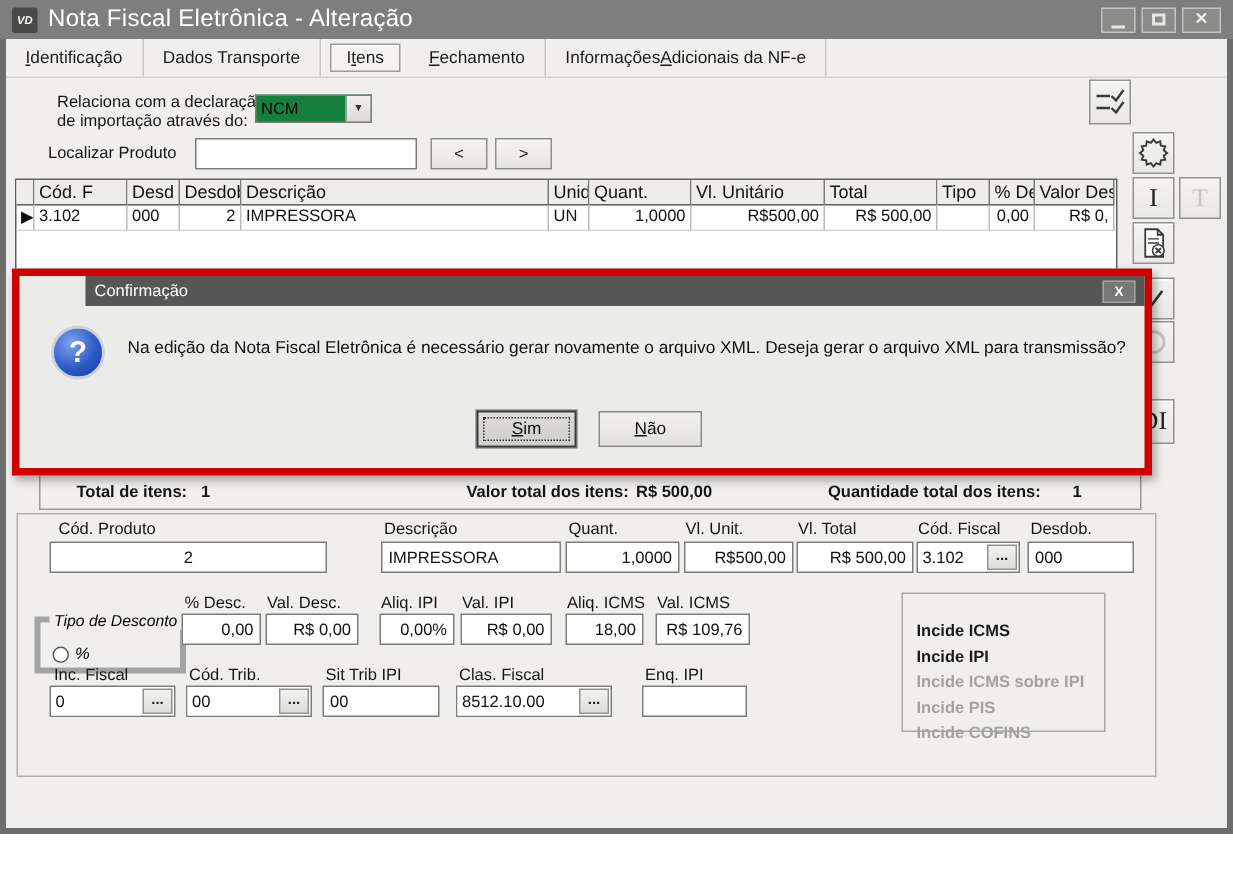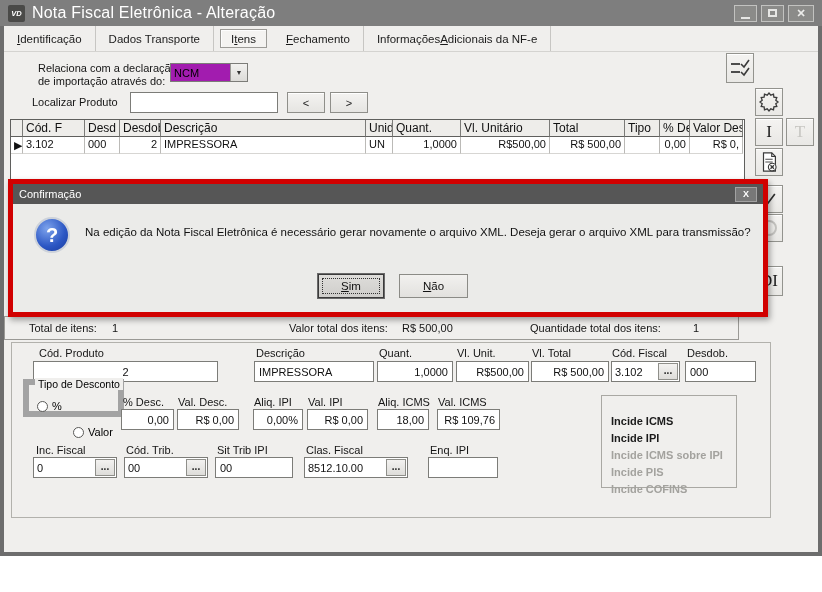--- a/index.html
+++ b/index.html
@@ -35,21 +35,21 @@
 
   
   .content { position:absolute; left:4px; top:52px; width:814px; height:500px; background:#f0efed; }
   .lbl { position:absolute; font-size:11px; color:#151515; white-space:nowrap; }
   .tinput { position:absolute; background:#fff; border:1px solid #7c7c78; font-size:11px; padding:0 4px;
             height:21px; color:#111; }
   .tinput.num { text-align:right; }
   .tinput.ctr { text-align:center; }
 
   
-  .combo { position:absolute; left:166px; top:11px; width:78px; height:19px; background:#a21caf;
+  .combo { position:absolute; left:166px; top:11px; width:78px; height:19px; background:#15803d;
            border:1px solid #7c7c78; display:flex; align-items:center; }
   .combo-text { flex:1; font-size:11px; padding-left:3px; }
   .combo-btn { width:17px; height:17px; background:linear-gradient(#f2f1ef,#dcdbd8); border-left:1px solid #9a9995;
                display:flex; align-items:center; justify-content:center; font-size:7px; color:#333; }
 
   .navbtn { position:absolute; top:40px; width:38px; height:21px; background:linear-gradient(#f4f3f1,#e6e5e2);
             border:1px solid #8f8f8a; box-shadow:inset 0 1px 0 #fff; font-size:11px; color:#222;
             display:flex; align-items:center; justify-content:center; }
 
   
@@ -57,51 +57,51 @@
           border:1px solid #5f5f5d; }
   .grid-row { display:grid; grid-template-columns:12px 62px 35px 41px 205px 27px 68px 89px 75px 35px 30px 53px; }
   .grid-head .gcell { background:#eeedea; border-right:1px solid #7b7b78; border-bottom:1px solid #5f5f5d;
                       font-size:12px; color:#111; padding:1px 3px; height:17px; overflow:hidden; white-space:nowrap; }
   .grid-body .gcell { border-right:1px solid #bbbab7; border-bottom:1px solid #d7d6d3; font-size:11px;
                       color:#111; padding:1px 3px; height:17px; overflow:hidden; white-space:nowrap; }
   .gcell.r { text-align:right; }
   .marker { font-size:9px; line-height:14px; color:#000; padding-left:1px; }
 
   
-  .totals { position:absolute; left:0; top:264px; width:735px; height:24px; border:1px solid #9a9995; }
+  .totals { position:absolute; left:22px; top:264px; width:735px; height:24px; border:1px solid #9a9995;font-weight:bold; }
   .totals span { position:absolute; top:5px; font-size:11px; color:#151515; white-space:nowrap; }
 
   
   .formpanel { position:absolute; left:7px; top:290px; width:760px; height:176px; border:1px solid #b2b1ac; }
   .igroup { position:absolute; display:flex; background:#fff; border:1px solid #7c7c78; height:21px; }
   .igroup input { border:none; flex:1; min-width:0; font-size:11px; padding:0 3px; background:#fff; color:#111; }
   .browse { width:20px; height:17px; margin:1px; background:linear-gradient(#f3f2f0,#dedddA); border:1px solid #8f8f8a;
             font-size:10px; font-weight:bold; line-height:13px; text-align:center; color:#222; flex:0 0 auto; }
-  .groupbox { position:absolute; left:11px; top:36px; width:101px; height:38px; border:6px solid #a3a3a3; }
+  .groupbox { position:absolute; left:11px; top:68px; width:101px; height:38px; border:4px solid #a3a3a3;font-style:italic; }
   .groupbox .legend { position:absolute; top:-7px; left:6px; background:#f0efed; font-size:10.5px; padding:0 3px; white-space:nowrap; }
   .radio { position:absolute; display:flex; align-items:center; gap:4px; font-size:11px; top:15px; }
   .radio .dot { width:11px; height:11px; border-radius:50%; border:1px solid #5a5a58; background:#fff; }
   .incide { position:absolute; left:589px; top:52px; width:136px; height:93px; border:1px solid #a9a8a3;
             padding:17px 0 0 9px; }
   .incide div { font-size:11px; font-weight:bold; line-height:17px; white-space:nowrap; }
   .incide .on { color:#1b1b1b; }
   .incide .off { color:#a3a29e; }
 
   
   .toolbtn { position:absolute; width:28px; height:28px; background:linear-gradient(#f4f3f1,#e9e8e5);
              border:1px solid #93938e; box-shadow:inset 0 1px 0 #fff; display:flex; align-items:center;
              justify-content:center; }
   .toolbtn.dis { color:#c7c6c2; }
   .tool-serif { font-family:"Liberation Serif", serif; font-size:17px; color:#222; }
   .toolbtn.dis .tool-serif { color:#c7c6c2; }
 
   
   .dialog { position:absolute; left:4px; top:127px; width:760px; height:138px; border:5px solid #d10000;
             background:#ebebe9; z-index:50; box-shadow:2px 3px 6px rgba(0,0,0,.35); }
-  .dlg-titlebar { height:20px; background:#565656; display:flex; align-items:center; padding:0 6px; }
+  .dlg-titlebar { height:20px; background:#565656; display:flex; align-items:center; padding:0 6px;margin-left:44px; }
   .dlg-title { color:#fff; font-size:11px; flex:1; }
   .dlg-close { width:22px; height:15px; background:#787878; border:1px solid #a2a2a2; color:#fff;
                font-size:9px; font-weight:bold; display:flex; align-items:center; justify-content:center; }
   .dlg-body { position:relative; height:108px; }
   .qicon { position:absolute; left:21px; top:13px; width:36px; height:36px; border-radius:50%;
            background:radial-gradient(circle at 35% 30%, #7da3ec, #2c57c4 58%, #173a9e);
            border:2px solid #cdd2da; color:#fff; font-size:20px; font-weight:bold;
            display:flex; align-items:center; justify-content:center; }
   .dlg-msg { position:absolute; left:72px; top:22px; width:672px; font-size:11.5px; color:#111; }
   .dlg-btn { position:absolute; top:70px; height:24px; background:linear-gradient(#f2f1ef,#e2e1de);

